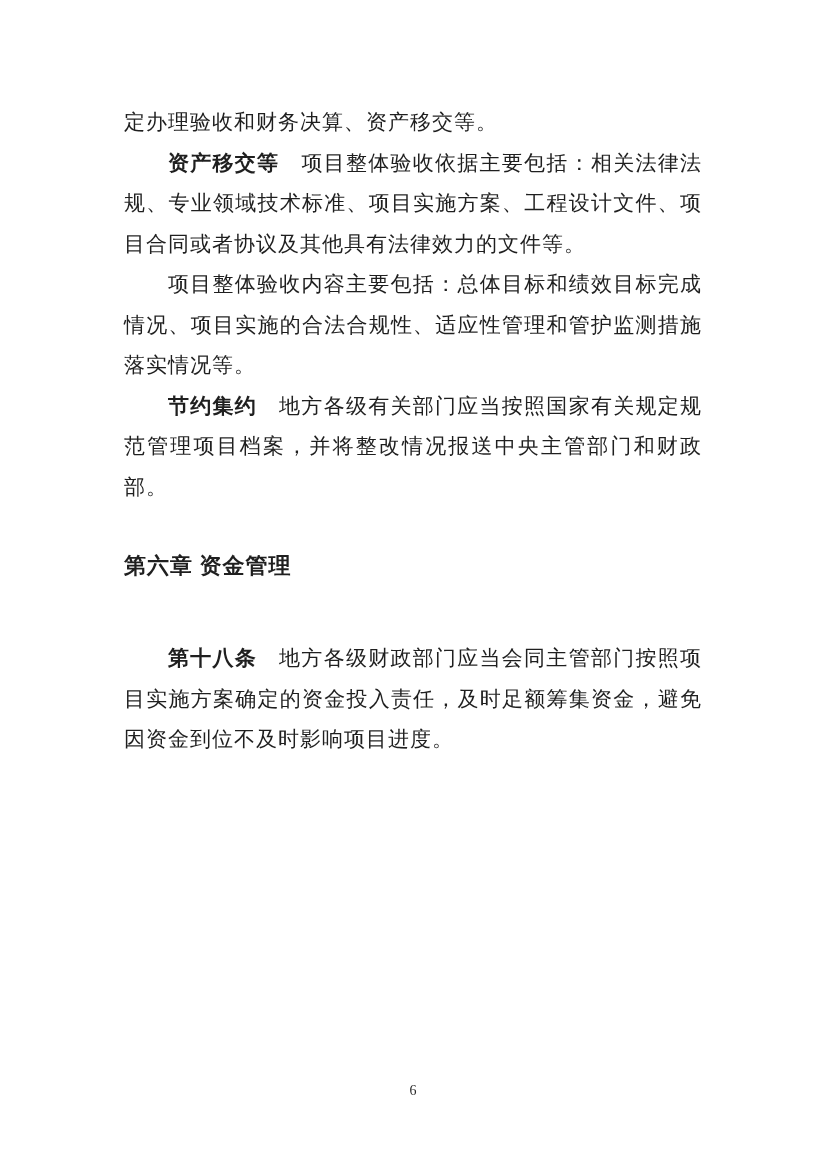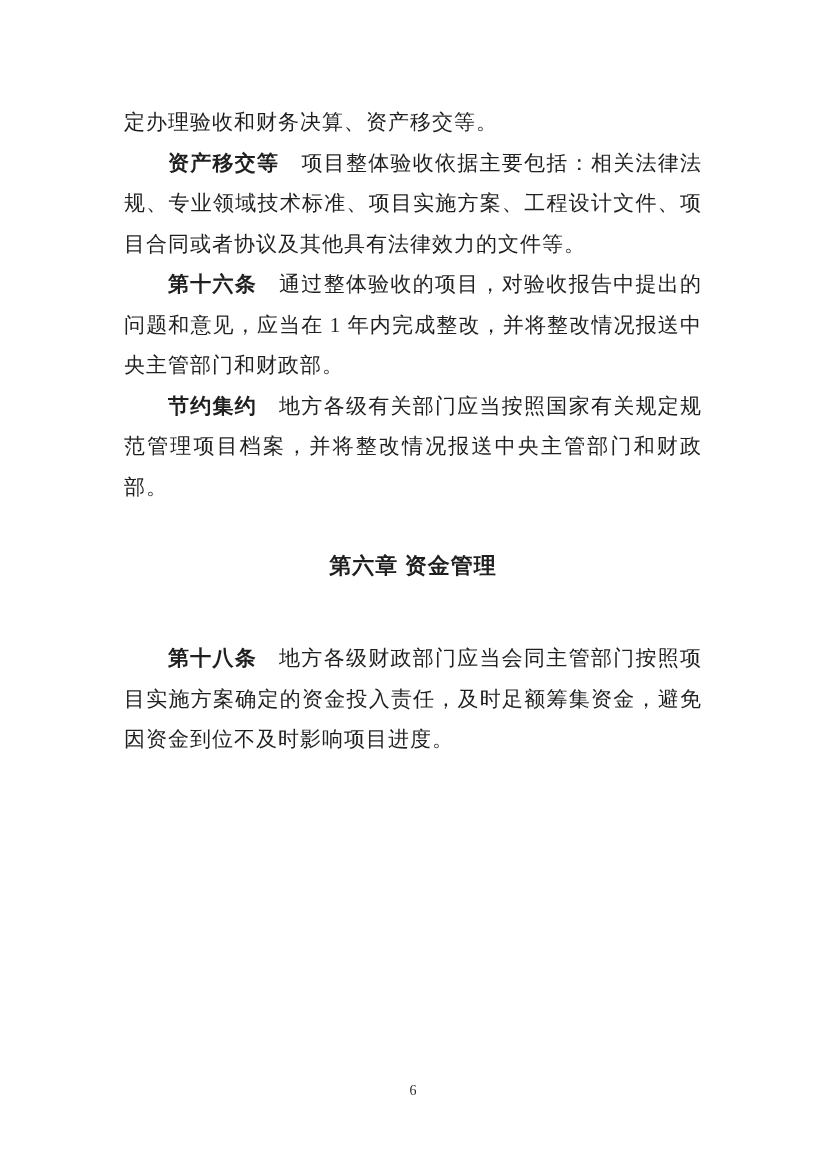--- a/index.html
+++ b/index.html
@@ -42,21 +42,20 @@
   }
   .lead {
     font-weight: bold;
     margin-right: 22px;
   }
   .chapter-heading {
     margin: 38px 0 52px 0;
     font-size: 22px;
     font-weight: bold;
     line-height: 41px;
-    text-align: center;
     letter-spacing: 1px;
   }
   .page-footer {
     position: absolute;
     left: 0;
     top: 1081px;
     width: 826px;
     text-align: center;
   }
   .page-number {
@@ -65,21 +64,21 @@
     color: #2a2a2a;
   }
 </style>
 </head>
 <body>
 
 <div class="page">
   <main class="content" id="doc-body">
       <p class="para"><span>定办理验收和财务决算、资产移交等。</span></p>
       <p class="para indent"><span class="lead">资产移交等</span><span>项目整体验收依据主要包括：相关法律法规、专业领域技术标准、项目实施方案、工程设计文件、项目合同或者协议及其他具有法律效力的文件等。</span></p>
-      <p class="para indent"><span class="lead">第十六条</span><span>通过整体验收的项目，对验收报告中提出的问题和意见，应当在 1 年内完成整改，并将整改情况报送中央主管部门和财政部。</span></p>
+      <p class="para indent"><span>项目整体验收内容主要包括：总体目标和绩效目标完成情况、项目实施的合法合规性、适应性管理和管护监测措施落实情况等。</span></p>
       <p class="para indent"><span class="lead">节约集约</span><span>地方各级有关部门应当按照国家有关规定规范管理项目档案，并将整改情况报送中央主管部门和财政部。</span></p>
       <h2 class="chapter-heading">第六章 资金管理</h2>
       <p class="para indent"><span class="lead">第十八条</span><span>地方各级财政部门应当会同主管部门按照项目实施方案确定的资金投入责任，及时足额筹集资金，避免因资金到位不及时影响项目进度。</span></p>
     </main>
   <footer class="page-footer">
     <span class="page-number">6</span>
   </footer>
 </div>
 
 </body></html>

